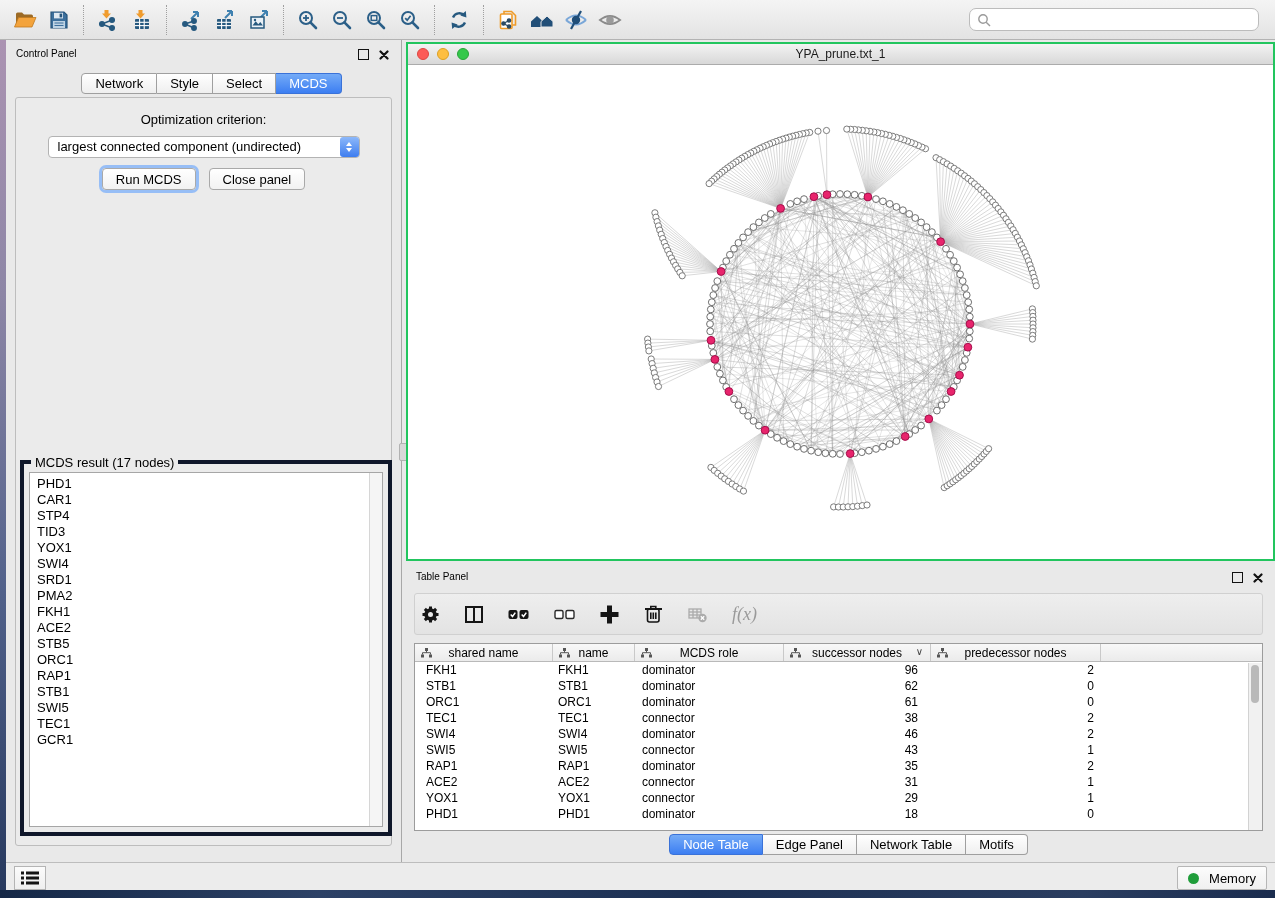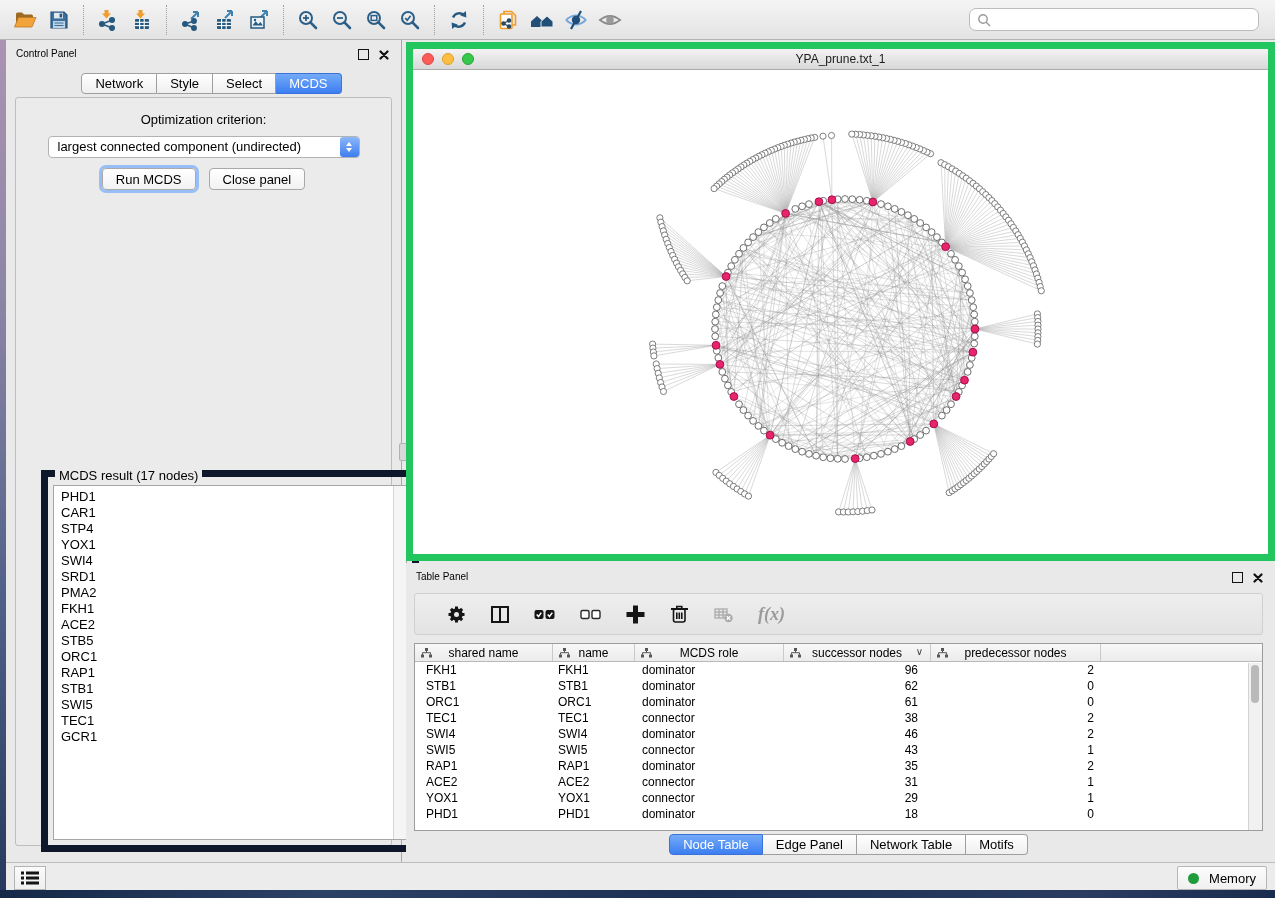--- a/index.html
+++ b/index.html
@@ -30,38 +30,38 @@
   .ctabs{position:absolute;top:33px;left:0;right:0;display:flex;justify-content:center;z-index:2;}
   .cbox{position:absolute;left:9px;right:9px;top:57px;bottom:16px;border:1px solid #bdbdbd;border-radius:3px;background:#ebebeb;padding-left:31px;}
   .optlabel{position:absolute;top:14px;left:0;right:0;text-align:center;font-size:13px;}
   .mac-select{position:absolute;top:38px;left:50%;transform:translateX(-50%);width:312px;height:22px;background:#fff;border:1px solid #b3b3b3;border-radius:4px;box-sizing:border-box;font-size:13px;line-height:20px;padding:0 28px 0 9px;}
   .stepper{position:absolute;right:0;top:0;width:19px;height:20px;border-radius:3px;background:linear-gradient(#8cb8fa,#3e7def);display:flex;flex-direction:column;align-items:center;justify-content:center;gap:2px;}
   .tri-up{width:0;height:0;border-left:3.5px solid transparent;border-right:3.5px solid transparent;border-bottom:4.5px solid #fff;}
   .tri-dn{width:0;height:0;border-left:3.5px solid transparent;border-right:3.5px solid transparent;border-top:4.5px solid #fff;}
   .btnrow{position:absolute;top:70px;left:0;right:0;display:flex;justify-content:center;gap:13px;}
   .btn{height:22px;padding:0 13px;background:linear-gradient(#ffffff,#f2f2f2);border:1px solid #a9a9a9;border-radius:4px;font-size:13px;font-family:"Liberation Sans",sans-serif;}
   .btn.focus{box-shadow:0 0 0 3px rgba(106,166,252,.65);}
-  .result-box{position:absolute;left:4px;top:372px;width:364px;height:368px;border:7px solid #0f172a;margin-left:21px;}
+  .result-box{position:absolute;left:4px;top:362px;width:364px;height:368px;border:4px solid #0f172a;}
   .result-legend{position:absolute;top:-9px;left:7px;background:#ebebeb;padding:0 4px;font-size:13px;white-space:nowrap;}
   .result-list{position:absolute;left:5px;right:5px;top:8px;bottom:5px;background:#fff;border:1px solid #a6a6a6;font-size:13px;line-height:16px;padding:3px 14px 0 7px;box-sizing:border-box;overflow:hidden;}
   .result-scroll{position:absolute;top:9px;right:6px;bottom:6px;width:12px;background:#f5f5f5;border-left:1px solid #d6d6d6;}
 
   
-  .netwin{position:absolute;left:406px;top:42px;width:869px;height:519px;border:7px solid #22c55e;box-sizing:border-box;background:#fff;}
+  .netwin{position:absolute;left:406px;top:42px;width:869px;height:519px;border:2px solid #22c55e;box-sizing:border-box;background:#fff;}
   .nettitle{height:20px;background:linear-gradient(#f3f3f3,#d8d8d8);border-bottom:1px solid #ababab;position:relative;text-align:center;font-size:12px;line-height:20px;color:#1c1c1c;}
   .lights{position:absolute;left:9px;top:4px;display:flex;gap:8px;}
   .light{width:12px;height:12px;border-radius:50%;box-sizing:border-box;}
   .l-red{background:#fc5b57;border:1px solid #dd4741;}
   .l-yel{background:#fdbe41;border:1px solid #dda023;}
   .l-grn{background:#35c84b;border:1px solid #2aa33a;}
   .netcanvas{position:absolute;left:0;right:0;top:21px;bottom:0;background:#fff;}
 
   
   .tpanel{position:absolute;left:406px;top:563px;width:869px;height:299px;background:#e9e9e9;}
-  .ttool{position:absolute;left:8px;right:12px;top:30px;height:42px;background:linear-gradient(#eeeeee,#e3e3e3);border:1px solid #d0d0d0;border-radius:3px;display:flex;align-items:center;gap:25px;padding-left:32px;box-sizing:border-box;font-weight:bold;}
+  .ttool{position:absolute;left:8px;right:12px;top:30px;height:42px;background:linear-gradient(#eeeeee,#e3e3e3);border:1px solid #d0d0d0;border-radius:3px;display:flex;align-items:center;gap:25px;padding-left:6px;box-sizing:border-box;}
   .fx{font-family:"Liberation Serif",serif;font-style:italic;font-size:18px;color:#9a9a9a;}
   .tw{position:absolute;left:8px;right:12px;top:80px;height:188px;background:#fff;border:1px solid #9c9c9c;box-sizing:border-box;overflow:hidden;}
   .thead{display:flex;height:18px;background:linear-gradient(#f8f8f8,#ebebeb);border-bottom:1px solid #b9b9b9;box-sizing:border-box;}
   .th{position:relative;border-right:1px solid #c9c9c9;font-size:12px;display:flex;align-items:center;justify-content:center;box-sizing:border-box;flex:0 0 auto;}
   .th .orgicon{position:absolute;left:6px;top:4px;}
   .th .sortch{position:absolute;right:7px;top:2px;font-size:10px;color:#444;}
   .th.fill{flex:1;border-right:none;}
   .tr{display:flex;height:16px;line-height:16px;font-size:12px;}
   .td{box-sizing:border-box;white-space:nowrap;overflow:hidden;flex:0 0 auto;}
   .td.num{text-align:right;}
@@ -274,20 +274,21 @@
       <div class="btnrow">
         <button class="btn focus">Run MCDS</button>
         <button class="btn">Close panel</button>
       </div>
       <div class="result-box">
         <div class="result-legend">MCDS result (17 nodes)</div>
         <div class="result-list">
             <div>PHD1</div>
             <div>CAR1</div>
             <div>STP4</div>
+            <div>TID3</div>
             <div>YOX1</div>
             <div>SWI4</div>
             <div>SRD1</div>
             <div>PMA2</div>
             <div>FKH1</div>
             <div>ACE2</div>
             <div>STB5</div>
             <div>ORC1</div>
             <div>RAP1</div>
             <div>STB1</div>

